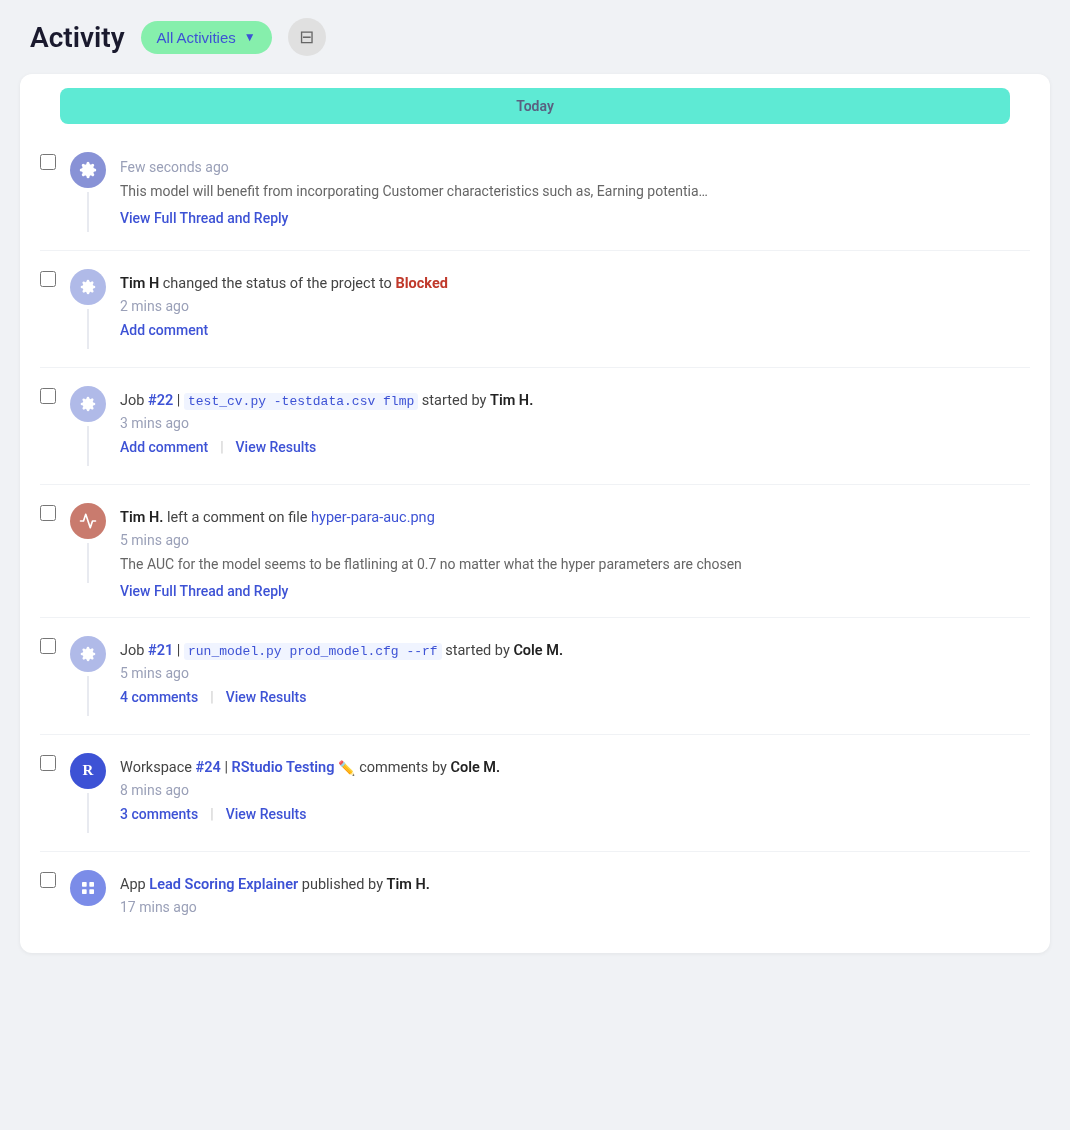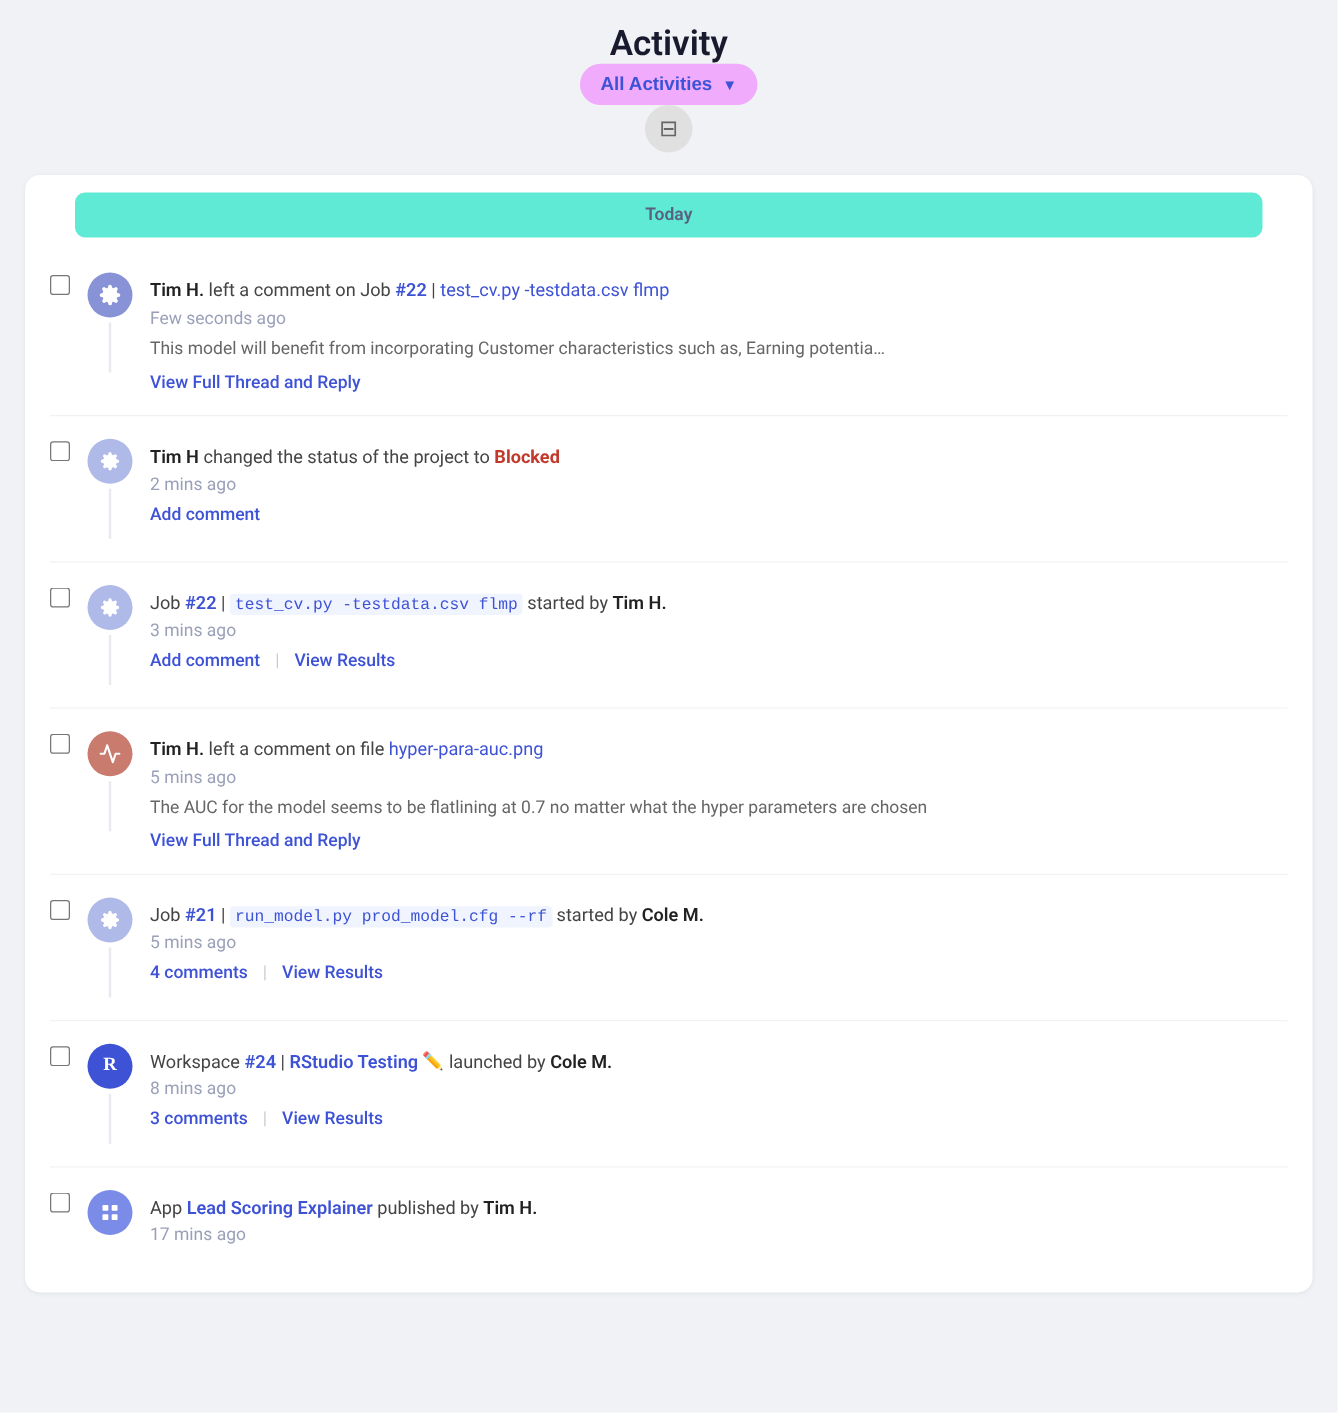--- a/index.html
+++ b/index.html
@@ -5,40 +5,40 @@
     * { box-sizing: border-box; margin: 0; padding: 0; }
     body {
       font-family: -apple-system, BlinkMacSystemFont, 'Segoe UI', Roboto, sans-serif;
       background: #f0f2f5;
       min-height: 1130px;
       padding: 0;
     }
     .header {
       display: flex;
       align-items: center;
+      gap: 16px;
       padding: 18px 30px 18px 30px;
       background: #f0f2f5;
-      flex-direction: column;
     }
     .header-title {
       font-size: 28px;
       font-weight: 600;
       color: #1a1a2e;
     }
     .filter-btn {
       display: flex;
       align-items: center;
       gap: 8px;
-      background: #f0abfc;
+      background: #86efac;
       border: none;
       border-radius: 20px;
       padding: 8px 16px;
       font-size: 15px;
       color: #3d52d5;
-      font-weight: 700;
+      font-weight: 400;
       cursor: pointer;
     }
     .filter-btn .chevron {
       color: #3d52d5;
       font-size: 12px;
     }
     .view-toggle {
       width: 38px;
       height: 38px;
       border-radius: 50%;
@@ -223,27 +223,20 @@
       <div class="avatar-col">
         <div class="avatar" style="background:#8892d6;">
           <svg width="18" height="18" viewBox="0 0 24 24" fill="white">
             <circle cx="12" cy="12" r="3"></circle>
             <path d="M19.4 15a1.65 1.65 0 0 0 .33 1.82l.06.06a2 2 0 0 1-2.83 2.83l-.06-.06a1.65 1.65 0 0 0-1.82-.33 1.65 1.65 0 0 0-1 1.51V21a2 2 0 0 1-4 0v-.09A1.65 1.65 0 0 0 9 19.4a1.65 1.65 0 0 0-1.82.33l-.06.06a2 2 0 0 1-2.83-2.83l.06-.06A1.65 1.65 0 0 0 4.68 15a1.65 1.65 0 0 0-1.51-1H3a2 2 0 0 1 0-4h.09A1.65 1.65 0 0 0 4.6 9a1.65 1.65 0 0 0-.33-1.82l-.06-.06a2 2 0 0 1 2.83-2.83l.06.06A1.65 1.65 0 0 0 9 4.68a1.65 1.65 0 0 0 1-1.51V3a2 2 0 0 1 4 0v.09a1.65 1.65 0 0 0 1 1.51 1.65 1.65 0 0 0 1.82-.33l.06-.06a2 2 0 0 1 2.83 2.83l-.06.06A1.65 1.65 0 0 0 19.4 9a1.65 1.65 0 0 0 1.51 1H21a2 2 0 0 1 0 4h-.09a1.65 1.65 0 0 0-1.51 1z"></path>
           </svg>
         </div>
         <div class="avatar-line"></div>
       </div>
       <div class="content-col">
-        <div class="activity-main-text">
-          <span class="username">Tim H.</span>
-          <span> left a comment on Job </span>
-          <a class="job-link">#22</a>
-          <span> | </span>
-          <a class="file-link">test_cv.py -testdata.csv flmp</a>
-        </div>
         <div class="timestamp">Few seconds ago</div>
         <div class="body-text">This model will benefit from incorporating Customer characteristics such as, Earning potentia…</div>
         <div class="action-links">
           <a class="action-link">View Full Thread and Reply</a>
         </div>
       </div>
     </div>
 
     <div class="activity-item">
       <div class="checkbox-wrap">
@@ -367,21 +360,21 @@
         <div class="avatar" style="background:#3d52d5; font-size:15px; font-family:serif; font-weight:700;">R</div>
         <div class="avatar-line"></div>
       </div>
       <div class="content-col">
         <div class="activity-main-text">
           <span>Workspace </span>
           <a class="job-link">#24</a>
           <span> | </span>
           <a class="workspace-link">RStudio Testing</a>
           <span class="edit-icon"> ✏️</span>
-          <span> launched by </span>
+          <span> comments by </span>
           <span class="username">Cole M.</span>
         </div>
         <div class="timestamp">8 mins ago</div>
         <div class="action-links">
           <a class="action-link">3 comments</a>
           <span class="action-sep">|</span>
           <a class="action-link">View Results</a>
         </div>
       </div>
     </div>

